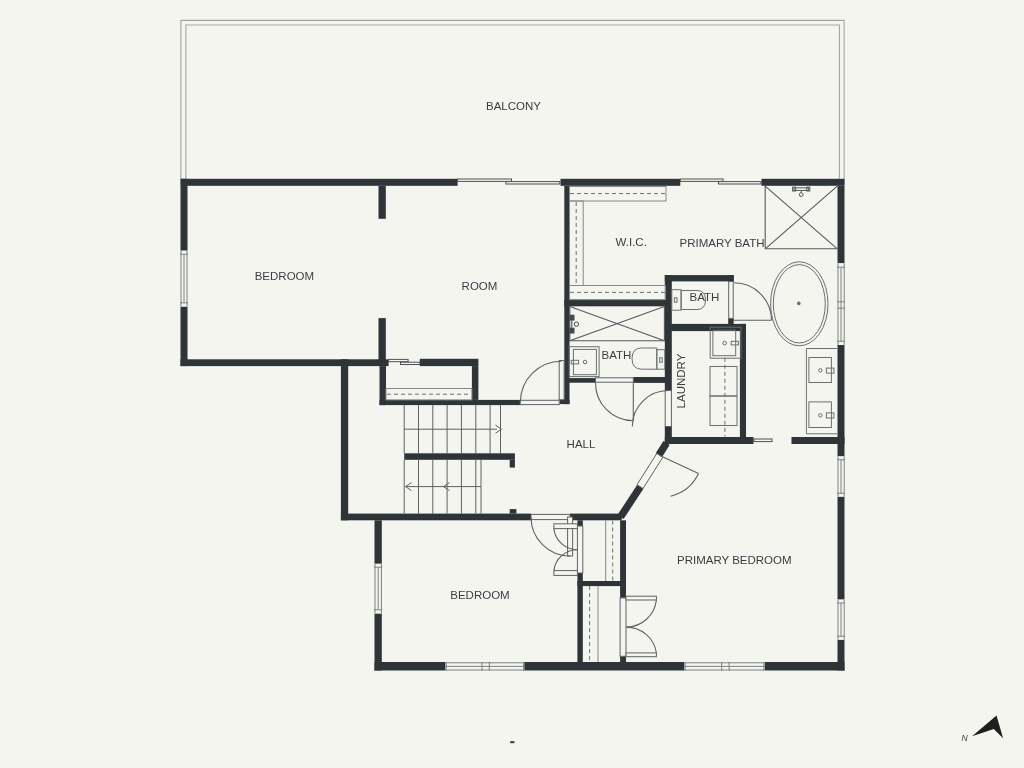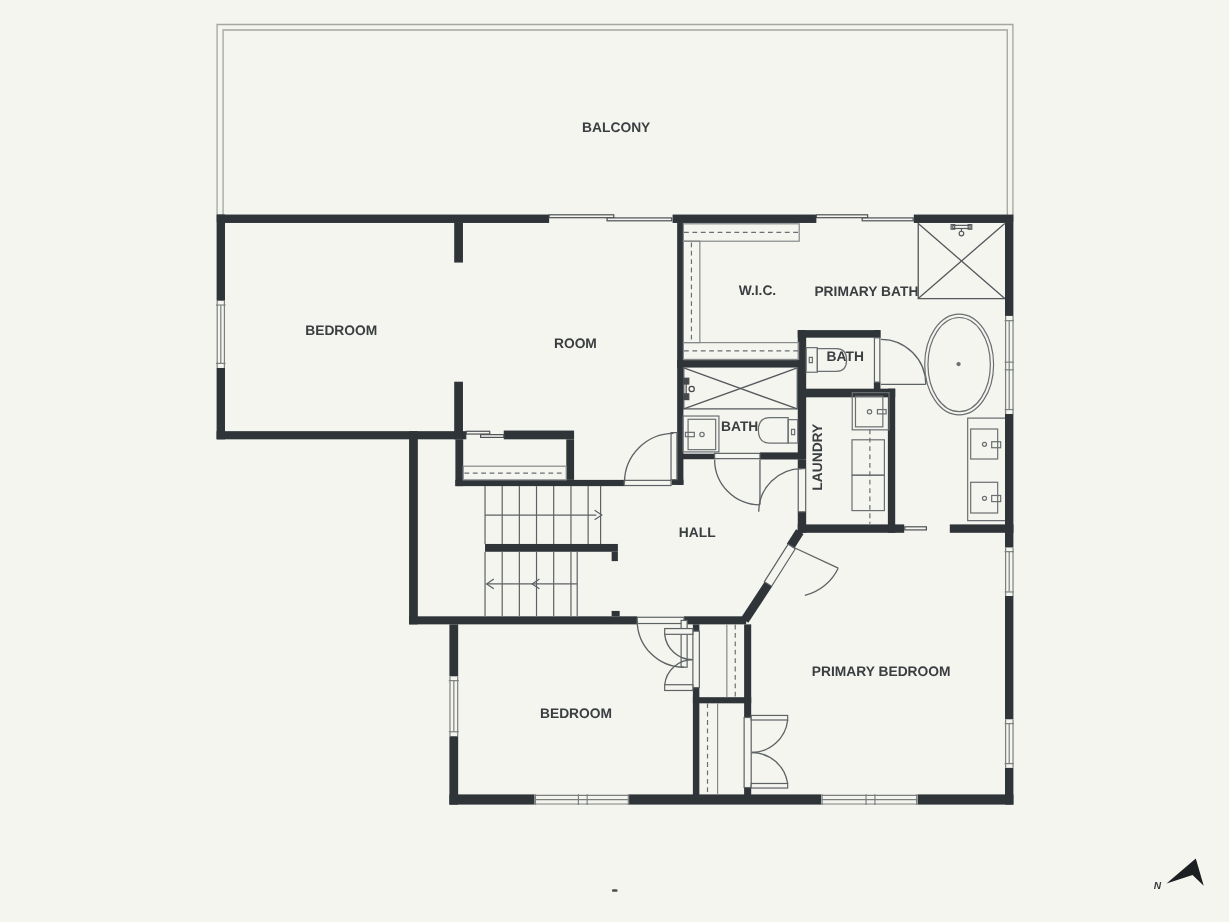--- a/index.html
+++ b/index.html
@@ -1,16 +1,16 @@
 <!DOCTYPE html>
 <html><head>
 <meta charset="utf-8">
 <style>
   html,body{margin:0;padding:0;background:#f5f5f0;}
-  .wrap{width:1024px;height:768px;position:relative;overflow:hidden;font-weight:bold;}
+  .wrap{width:1024px;height:768px;position:relative;overflow:hidden;}
   text{font-family:"Liberation Sans",sans-serif;fill:#3a3e41;}
 </style>
 </head>
 <body>
 <div class="wrap">
 <svg width="1024" height="768" viewBox="0 0 1024 768">
 
   <rect x="0" y="0" width="1024" height="768" fill="#f5f5f0"></rect>
 
   <g stroke="#a3a79f" stroke-width="1.1" fill="none">

